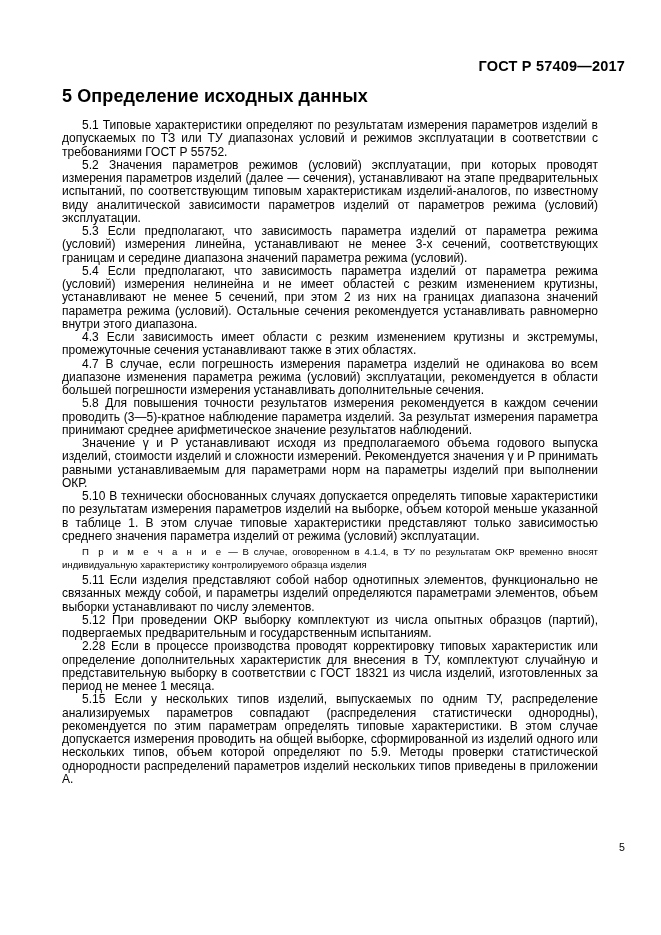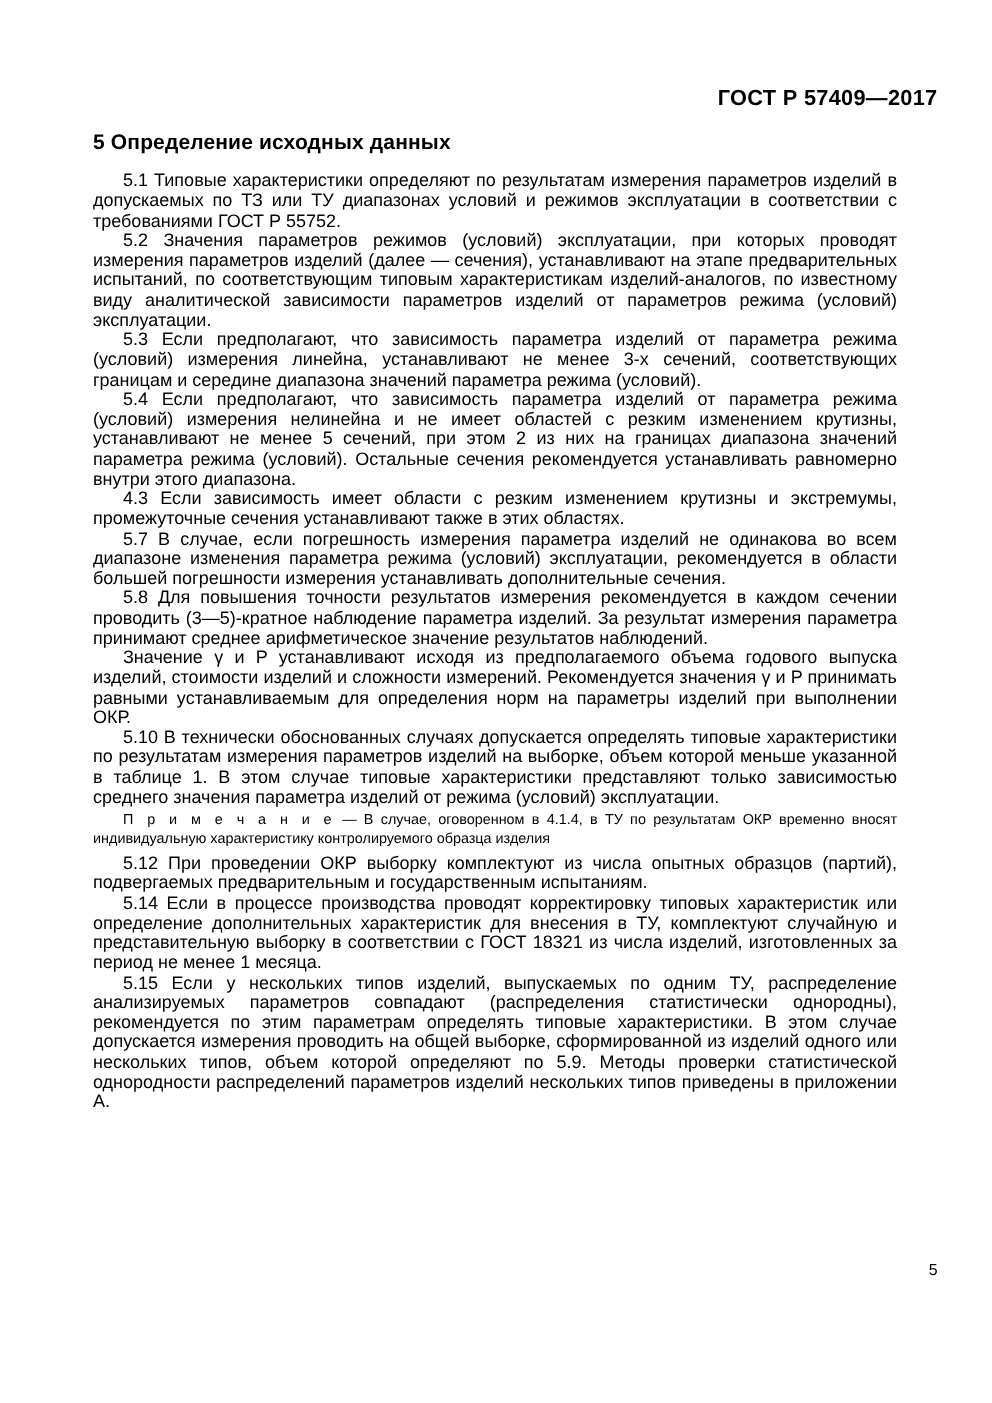--- a/index.html
+++ b/index.html
@@ -33,21 +33,21 @@
     white-space: nowrap;
   }
   .content {
     position: absolute;
     top: 86px;
     left: 62px;
     width: 536px;
   }
   h2.section-title {
     font-family: "Liberation Sans", sans-serif;
-    font-size: 14px;
+    font-size: 18px;
     font-weight: bold;
     margin: 0 0 12px 0;
     padding: 0;
     letter-spacing: 0.1px;
   }
   p.para {
     font-family: "Liberation Sans", sans-serif;
     font-size: 12px;
     line-height: 13.25px;
     margin: 0;
@@ -88,28 +88,29 @@
 
   <div class="content">
 
     <h2 class="section-title">5  Определение исходных данных</h2>
 
     <p class="para">5.1  Типовые характеристики определяют по результатам измерения параметров изделий в допускаемых по ТЗ или ТУ диапазонах условий и режимов эксплуатации в соответствии с требованиями ГОСТ Р 55752.</p>
     <p class="para">5.2  Значения параметров режимов (условий) эксплуатации, при которых проводят измерения параметров изделий (далее — сечения), устанавливают на этапе предварительных испытаний, по соответствующим типовым характеристикам изделий-аналогов, по известному виду аналитической зависимости параметров изделий от параметров режима (условий) эксплуатации.</p>
     <p class="para">5.3  Если предполагают, что зависимость параметра изделий от параметра режима (условий) измерения линейна, устанавливают не менее 3-х сечений, соответствующих границам и середине диапазона значений параметра режима (условий).</p>
     <p class="para">5.4  Если предполагают, что зависимость параметра изделий от параметра режима (условий) измерения нелинейна и не имеет областей с резким изменением крутизны, устанавливают не менее 5 сечений, при этом 2 из них на границах диапазона значений параметра режима (условий). Остальные сечения рекомендуется устанавливать равномерно внутри этого диапазона.</p>
     <p class="para">4.3  Если зависимость имеет области с резким изменением крутизны и экстремумы, промежуточные сечения устанавливают также в этих областях.</p>
-    <p class="para">5.7  В случае, если погрешность измерения параметра изделий не одинакова во всем диапазоне изменения параметра режима (условий) эксплуатации, рекомендуется в области большей погрешности измерения устанавливать дополнительные сечения.</p>
+    <p class="para">4.7  В случае, если погрешность измерения параметра изделий не одинакова во всем диапазоне изменения параметра режима (условий) эксплуатации, рекомендуется в области большей погрешности измерения устанавливать дополнительные сечения.</p>
     <p class="para">5.8  Для повышения точности результатов измерения рекомендуется в каждом сечении проводить (3—5)-кратное наблюдение параметра изделий. За результат измерения параметра принимают среднее арифметическое значение результатов наблюдений.</p>
-    <p class="para">Значение γ и P устанавливают исходя из предполагаемого объема годового выпуска изделий, стоимости изделий и сложности измерений. Рекомендуется значения γ и P принимать равными устанавливаемым для определения норм на параметры изделий при выполнении ОКР.</p>
+    <p class="para">Значение γ и P устанавливают исходя из предполагаемого объема годового выпуска изделий, стоимости изделий и сложности измерений. Рекомендуется значения γ и P принимать равными устанавливаемым для параметрами норм на параметры изделий при выполнении ОКР.</p>
     <p class="para">5.10  В технически обоснованных случаях допускается определять типовые характеристики по результатам измерения параметров изделий на выборке, объем которой меньше указанной в таблице 1. В этом случае типовые характеристики представляют только зависимостью среднего значения параметра изделий от режима (условий) эксплуатации.</p>
 
     <p class="note"><span class="note-label">П р и м е ч а н и е</span><span>  — В случае, оговоренном в 4.1.4, в ТУ по результатам ОКР временно вносят индивидуальную характеристику контролируемого образца изделия</span></p>
 
+    <p class="para">5.11  Если изделия представляют собой набор однотипных элементов, функционально не связанных между собой, и параметры изделий определяются параметрами элементов, объем выборки устанавливают по числу элементов.</p>
     <p class="para">5.12  При проведении ОКР выборку комплектуют из числа опытных образцов (партий), подвергаемых предварительным и государственным испытаниям.</p>
-    <p class="para">5.14  Если в процессе производства проводят корректировку типовых характеристик или определение дополнительных характеристик для внесения в ТУ, комплектуют случайную и представительную выборку в соответствии с ГОСТ 18321 из числа изделий, изготовленных за период не менее 1 месяца.</p>
+    <p class="para">2.28  Если в процессе производства проводят корректировку типовых характеристик или определение дополнительных характеристик для внесения в ТУ, комплектуют случайную и представительную выборку в соответствии с ГОСТ 18321 из числа изделий, изготовленных за период не менее 1 месяца.</p>
     <p class="para">5.15  Если у нескольких типов изделий, выпускаемых по одним ТУ, распределение анализируемых параметров совпадают (распределения статистически однородны), рекомендуется по этим параметрам определять типовые характеристики. В этом случае допускается измерения проводить на общей выборке, сформированной из изделий одного или нескольких типов, объем которой определяют по 5.9. Методы проверки статистической однородности распределений параметров изделий нескольких типов приведены в приложении А.</p>
 
   </div>
 
   <div class="footer-page">5</div>
 
 </div>
 
 </body></html>

